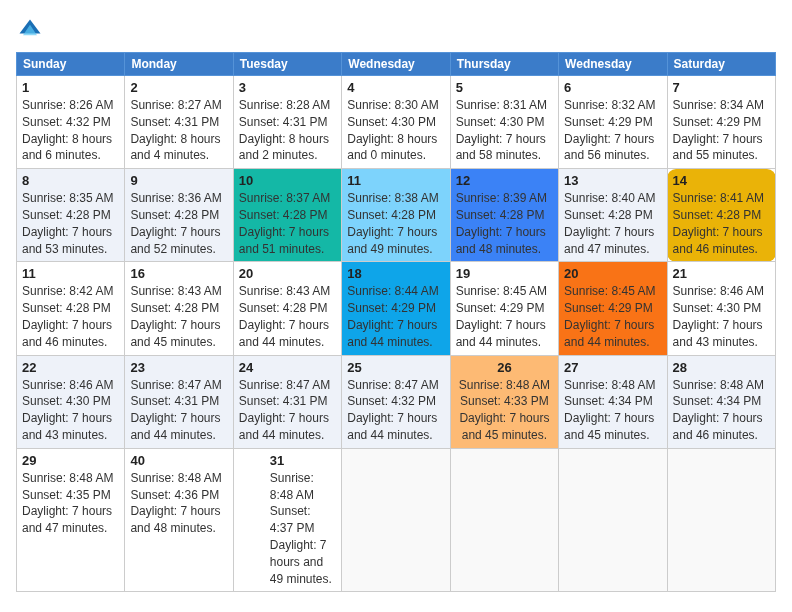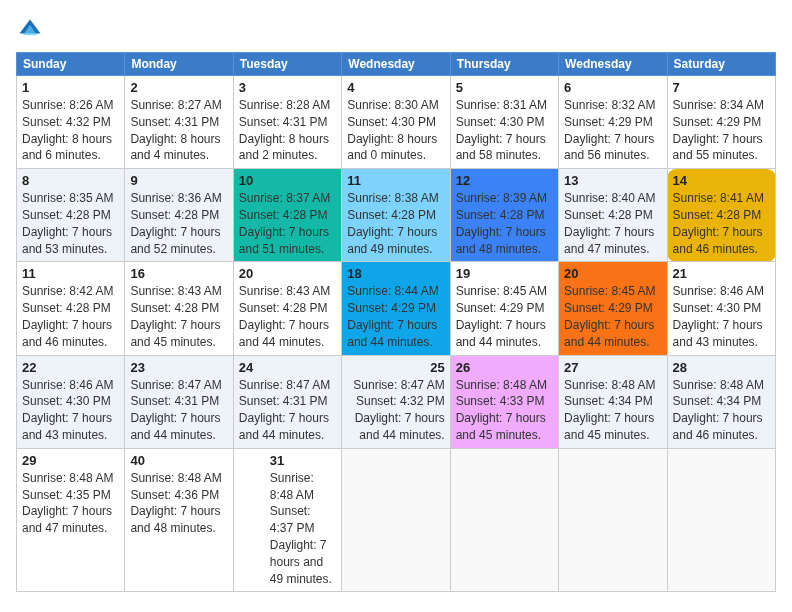--- a/index.html
+++ b/index.html
@@ -227,25 +227,25 @@
           <div class="cell-text">Sunrise: 8:46 AM<br>Sunset: 4:30 PM<br>Daylight: 7 hours and 43 minutes.</div>
         </td>
         <td style="background: rgb(238, 242, 249);">
           <span class="day-num">23</span>
           <div class="cell-text">Sunrise: 8:47 AM<br>Sunset: 4:31 PM<br>Daylight: 7 hours and 44 minutes.</div>
         </td>
         <td style="background: rgb(238, 242, 249);">
           <span class="day-num">24</span>
           <div class="cell-text">Sunrise: 8:47 AM<br>Sunset: 4:31 PM<br>Daylight: 7 hours and 44 minutes.</div>
         </td>
-        <td style="background: rgb(238, 242, 249); text-align: right;">
+        <td style="background: rgb(238, 242, 249);">
           <span class="day-num">25</span>
           <div class="cell-text">Sunrise: 8:47 AM<br>Sunset: 4:32 PM<br>Daylight: 7 hours and 44 minutes.</div>
         </td>
-        <td style="background: #f0abfc;">
+        <td style="background: #fdba74; text-align: center;">
           <span class="day-num">26</span>
           <div class="cell-text">Sunrise: 8:48 AM<br>Sunset: 4:33 PM<br>Daylight: 7 hours and 45 minutes.</div>
         </td>
         <td style="background: rgb(238, 242, 249);">
           <span class="day-num">27</span>
           <div class="cell-text">Sunrise: 8:48 AM<br>Sunset: 4:34 PM<br>Daylight: 7 hours and 45 minutes.</div>
         </td>
         <td style="background: rgb(238, 242, 249); margin-top: 32px;">
           <span class="day-num">28</span>
           <div class="cell-text">Sunrise: 8:48 AM<br>Sunset: 4:34 PM<br>Daylight: 7 hours and 46 minutes.</div>

